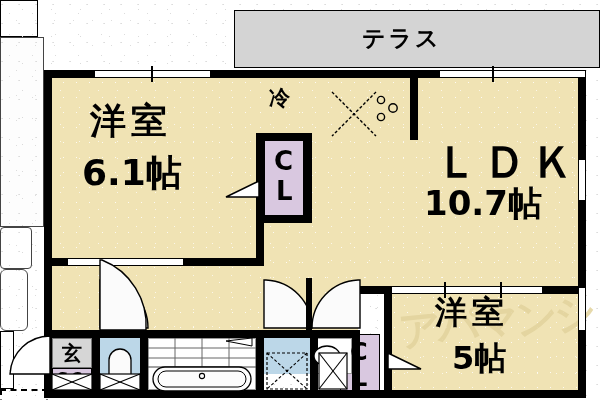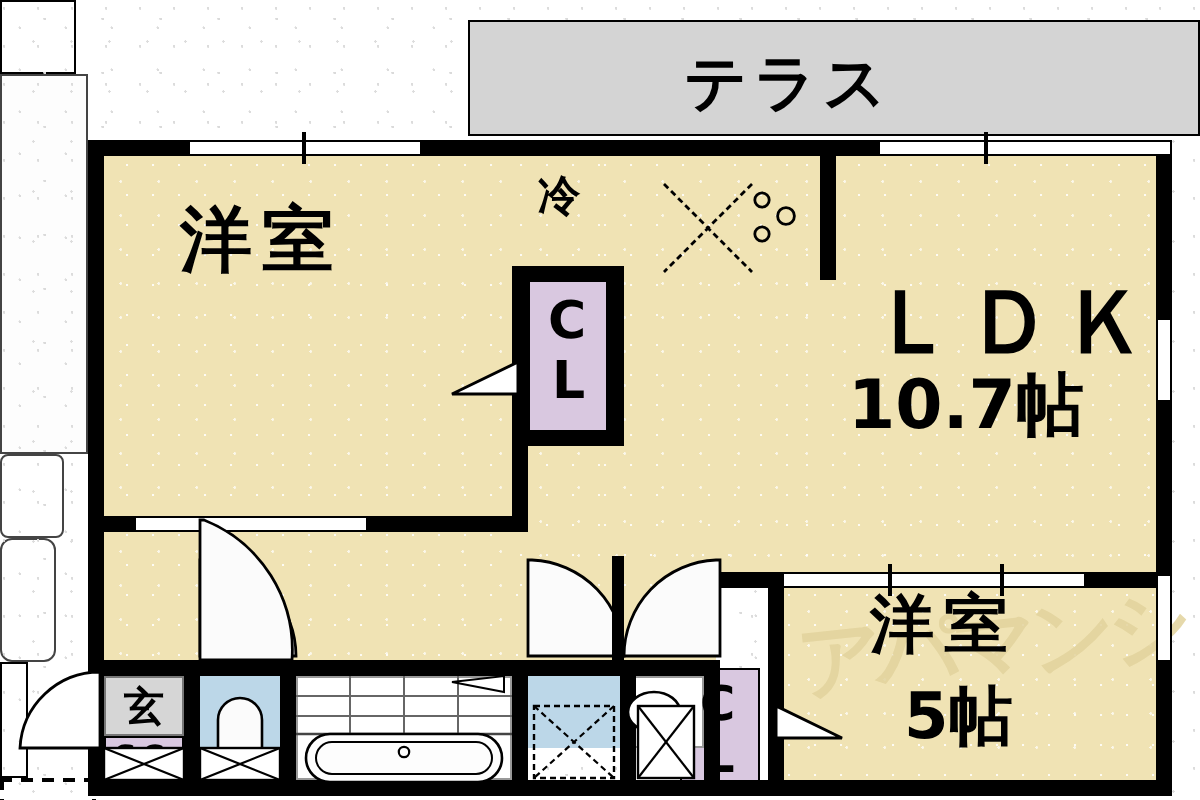--- a/index.html
+++ b/index.html
@@ -45,21 +45,21 @@
   .wm{position:absolute;color:#e2d39d;font-weight:bold;white-space:nowrap;
       font-family:"DejaVu Sans","Liberation Sans",sans-serif;z-index:6;}
   svg{position:absolute;overflow:visible;}
 </style>
 </head>
 <body>
 
 <div id="plan">
 
   <div class="ly terrace" style="left:234px;top:10px;width:366px;height:58px;z-index:2;border:1.5px solid #000;box-sizing:border-box;"></div>
-  <div class="lbl" style="left:342px;top:27px;font-size:31px;letter-spacing:3px;z-index:3;">テラス</div>
+  <div class="lbl" style="left:362px;top:27px;font-size:23px;letter-spacing:3px;z-index:3;">テラス</div>
 
   <div class="ly tatami tex" style="left:48px;top:78px;width:210px;height:185px;z-index:1;"></div>
 
   <div class="ly floorY tex" style="left:48px;top:263px;width:310px;height:70px;z-index:1;"></div>
 
   <div class="ly floorY tex" style="left:258px;top:78px;width:325px;height:215px;z-index:1;"></div>
 
   <div class="ly tatami tex" style="left:392px;top:293px;width:191px;height:105px;z-index:1;"></div>
 
   <div class="ly floorY tex" style="left:300px;top:78px;width:100px;height:190px;z-index:1;"></div>
@@ -136,20 +136,21 @@
   <div class="dashbox" style="left:330px;top:90px;width:48px;height:48px;z-index:5;"></div>
   <svg style="left:330px;top:90px;width:48px;height:48px;z-index:6;">
     <line x1="2" y1="2" x2="46" y2="46" stroke="#000" stroke-width="1.4" stroke-dasharray="3,2"></line>
     <line x1="46" y1="2" x2="2" y2="46" stroke="#000" stroke-width="1.4" stroke-dasharray="3,2"></line>
   </svg>
 
   <div class="lbl" style="left:435px;top:140px;font-size:44px;letter-spacing:4px;z-index:6;">ＬＤＫ</div>
   <div class="lbl" style="left:424px;top:186px;font-size:34px;letter-spacing:0px;z-index:6;">10.7帖</div>
 
   <div class="lbl" style="left:90px;top:103px;font-size:36px;letter-spacing:5px;z-index:6;">洋室</div>
+  <div class="lbl" style="left:82px;top:155px;font-size:36px;z-index:6;">6.1帖</div>
 
   <div class="lbl" style="left:435px;top:296px;font-size:32px;letter-spacing:5px;z-index:7;">洋室</div>
   <div class="lbl" style="left:452px;top:342px;font-size:32px;z-index:7;">5帖</div>
 
   <div class="ly cl" style="left:340px;top:334px;width:40px;height:64px;z-index:4;border:1.4px solid #000;box-sizing:border-box;"></div>
   <div class="lbl" style="left:350px;top:340px;font-size:24px;z-index:5;">C</div>
   <div class="lbl" style="left:352px;top:366px;font-size:24px;z-index:5;">L</div>
   <svg style="left:388px;top:350px;width:34px;height:22px;z-index:6;">
     <polygon points="33,19 0,19 0,3" fill="#ffffff" stroke="#000" stroke-width="1.5"></polygon>
   </svg>

